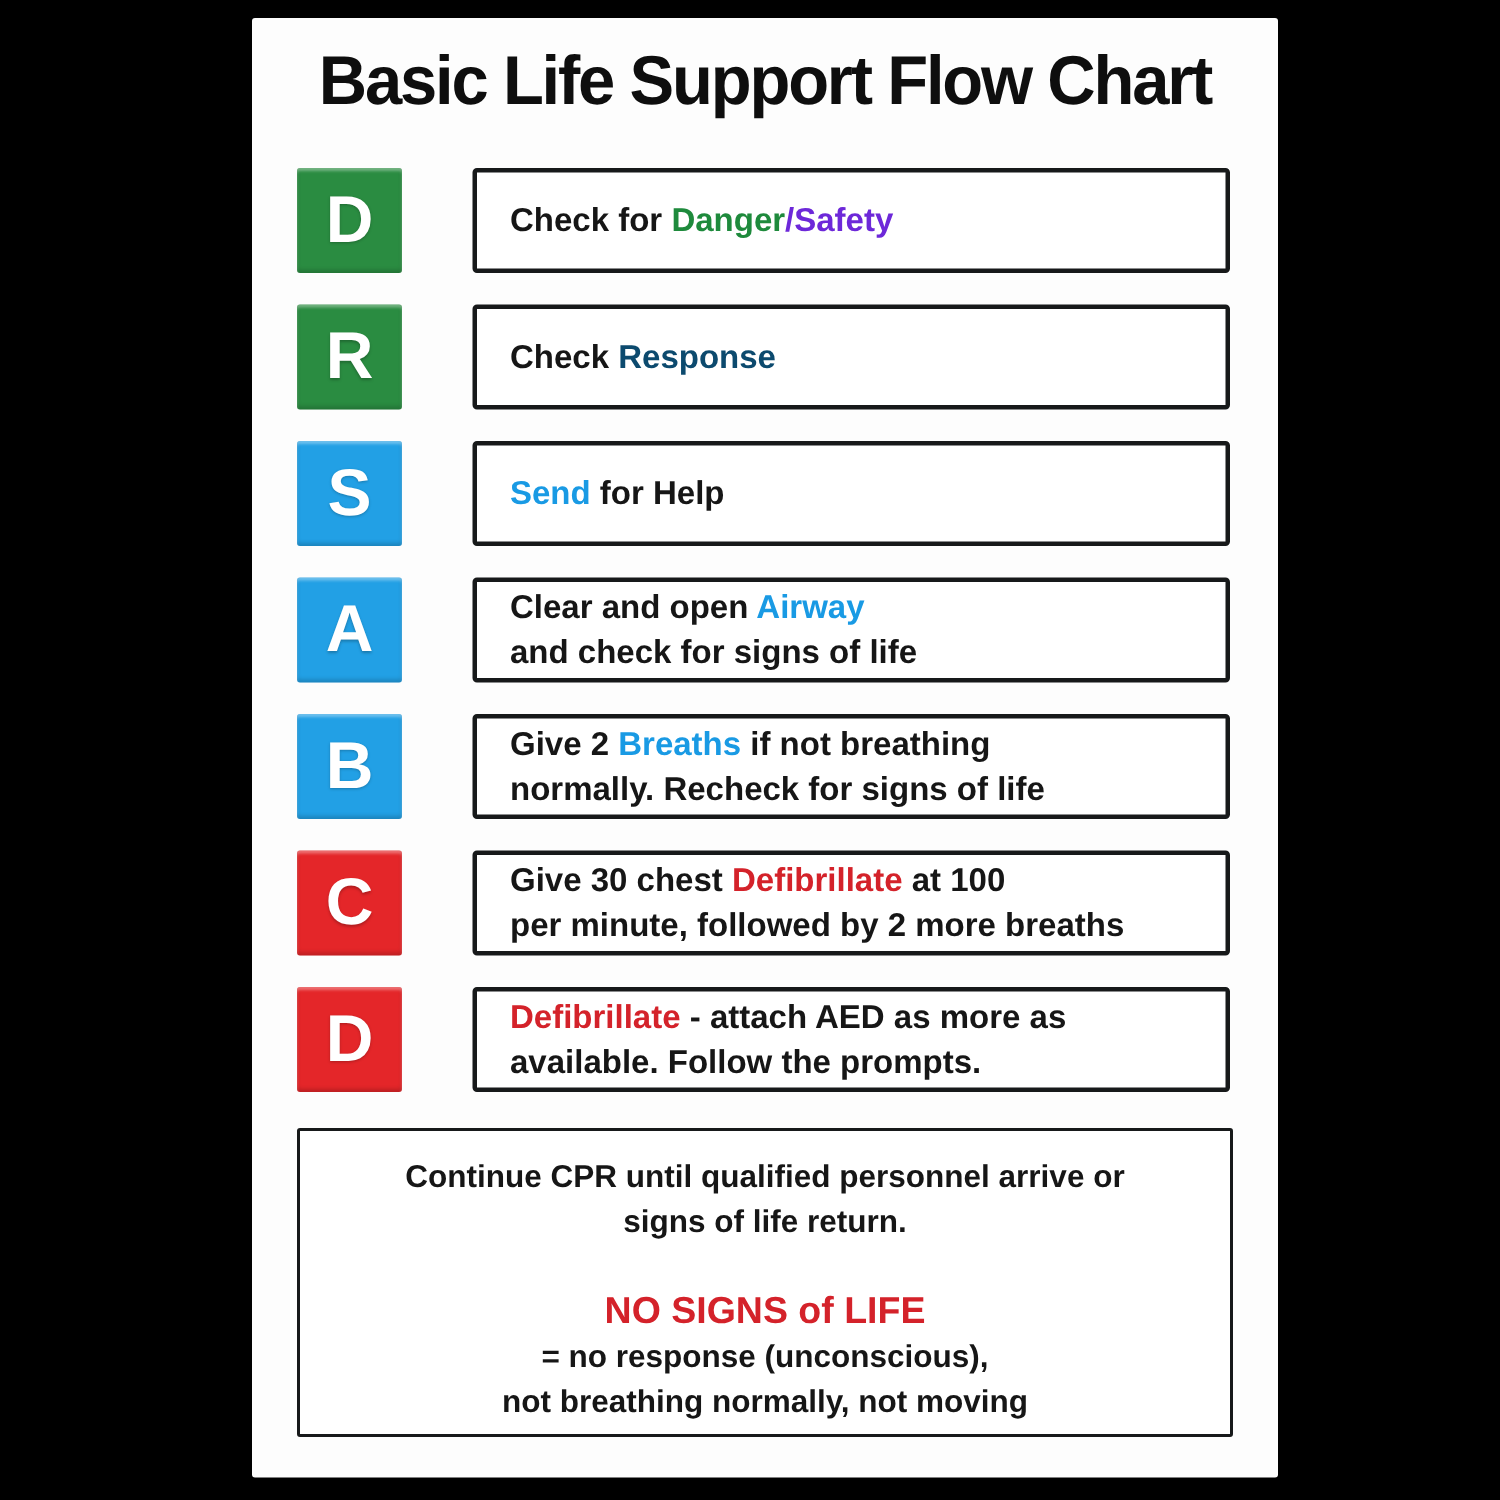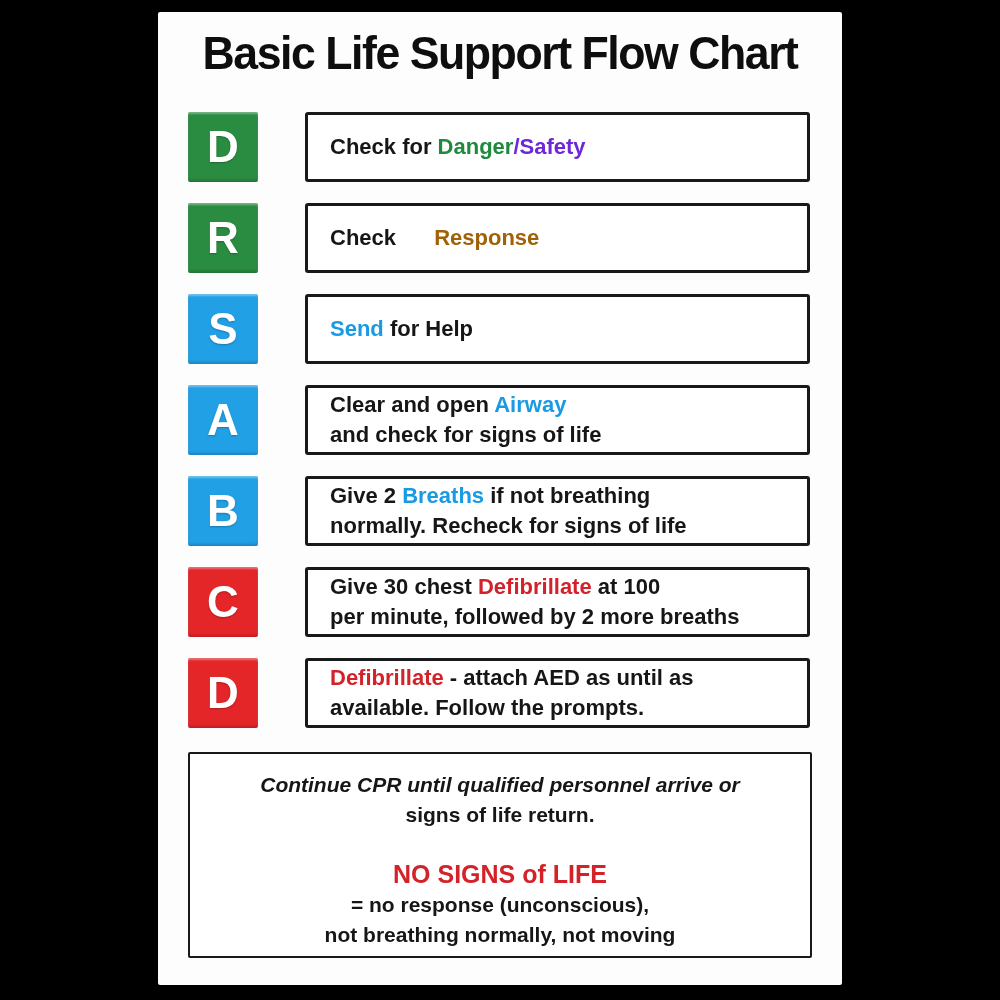--- a/index.html
+++ b/index.html
@@ -1,20 +1,20 @@
 <!DOCTYPE html>
 <html style="--ink: #161616; --green: #1e8a3c; --blue: #199ae4; --red: #d4222a; --badge-green: #2a8c41; --badge-blue: #22a0e5; --badge-red: #e42629; --badge-letter: #ffffff; --poster-bg: #fdfdfd; --page-bg: #000000; --box-border: #17191a;"><head>
 <meta charset="utf-8">
 <style>
   * { margin:0; padding:0; box-sizing:border-box; }
   html,body { width:1000px; height:1000px; background:#000; overflow:hidden;
               font-family:"Liberation Sans", sans-serif; }
 
   .poster {
-    position:absolute; left:158px; top:12px; width:684px; height:973px;
+    position:absolute; left:168px; top:12px; width:684px; height:973px;
     background:#fdfdfd; border-radius:2px;
   }
 
   .title {
     margin-top:14px; text-align:center;
     font-size:46px; font-weight:700; letter-spacing:-1.5px; color:#0e0e0e;
     transform:scaleX(0.97);
   }
 
   .rows { position:absolute; top:100px; left:30px; }
@@ -65,21 +65,21 @@
           </div>
     </div>
   </div>
 
   <div class="row">
     <div class="badge" style="background: rgb(42, 140, 65);">
       <span class="badge-letter">R</span>
     </div>
     <div class="step-box">
       <div class="step-lines">
-            <div class="step-line"><span style="color: rgb(22, 22, 22);">Check </span><span style="color: #a16207; margin-left: 32px;">Response</span></div>
+            <div class="step-line"><span style="color: rgb(22, 22, 22);">Check </span><span style="color: #0c4a6e;">Response</span></div>
           </div>
     </div>
   </div>
 
   <div class="row">
     <div class="badge" style="background: rgb(34, 160, 229);">
       <span class="badge-letter">S</span>
     </div>
     <div class="step-box">
       <div class="step-lines">
@@ -123,27 +123,27 @@
           </div>
     </div>
   </div>
 
   <div class="row">
     <div class="badge" style="background: rgb(228, 38, 41);">
       <span class="badge-letter">D</span>
     </div>
     <div class="step-box">
       <div class="step-lines">
-            <div class="step-line"><span style="color: rgb(212, 34, 42);">Defibrillate</span><span style="color: rgb(22, 22, 22);"> - attach AED as until as</span></div>
+            <div class="step-line"><span style="color: rgb(212, 34, 42);">Defibrillate</span><span style="color: rgb(22, 22, 22);"> - attach AED as more as</span></div>
             <div class="step-line"><span style="color: rgb(22, 22, 22);">available. Follow the prompts.</span></div>
           </div>
     </div>
   </div>
 </div>
   <div class="footer-box">
-      <div class="foot-line" style="color: rgb(22, 22, 22); font-style: italic;">Continue CPR until qualified personnel arrive or</div>
+      <div class="foot-line" style="color: rgb(22, 22, 22);">Continue CPR until qualified personnel arrive or</div>
       <div class="foot-line" style="color: rgb(22, 22, 22); text-align: center;">signs of life return.</div>
       <div class="foot-spacer"></div>
       <div class="foot-line foot-heading" style="color: rgb(212, 34, 42);">NO SIGNS of LIFE</div>
       <div class="foot-line" style="color: rgb(22, 22, 22);">= no response (unconscious),</div>
       <div class="foot-line" style="color: rgb(22, 22, 22);">not breathing normally, not moving</div>
     </div>
 </div>
 
 </body></html>

